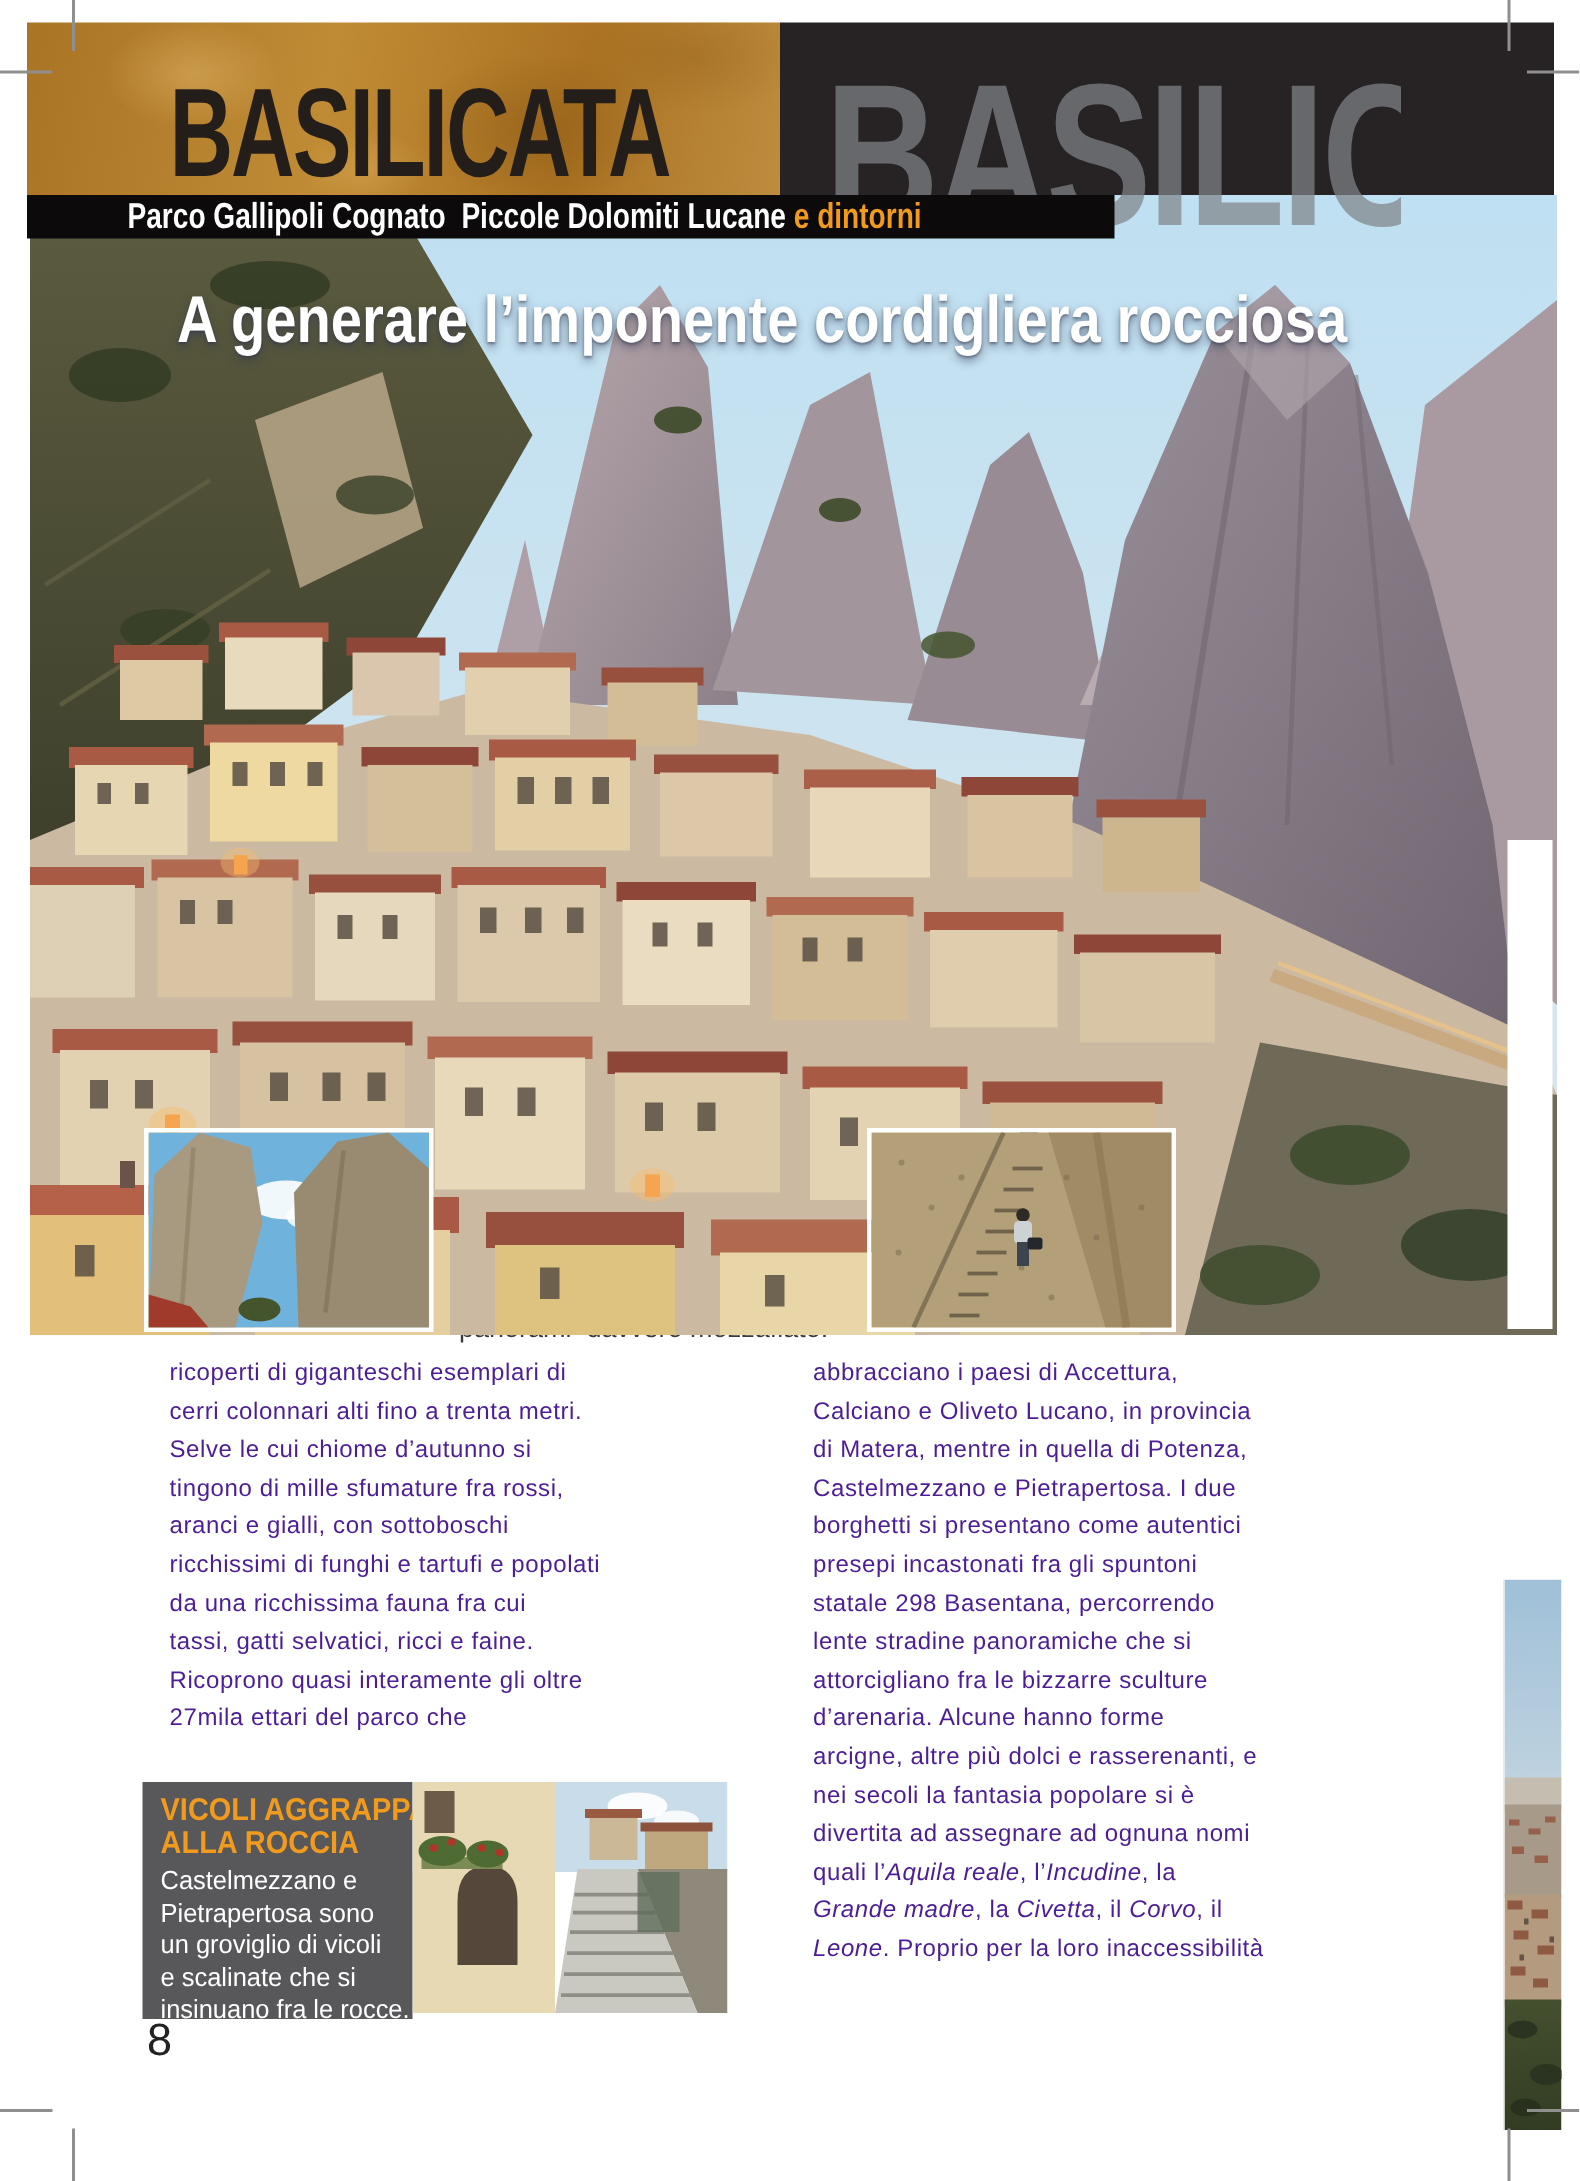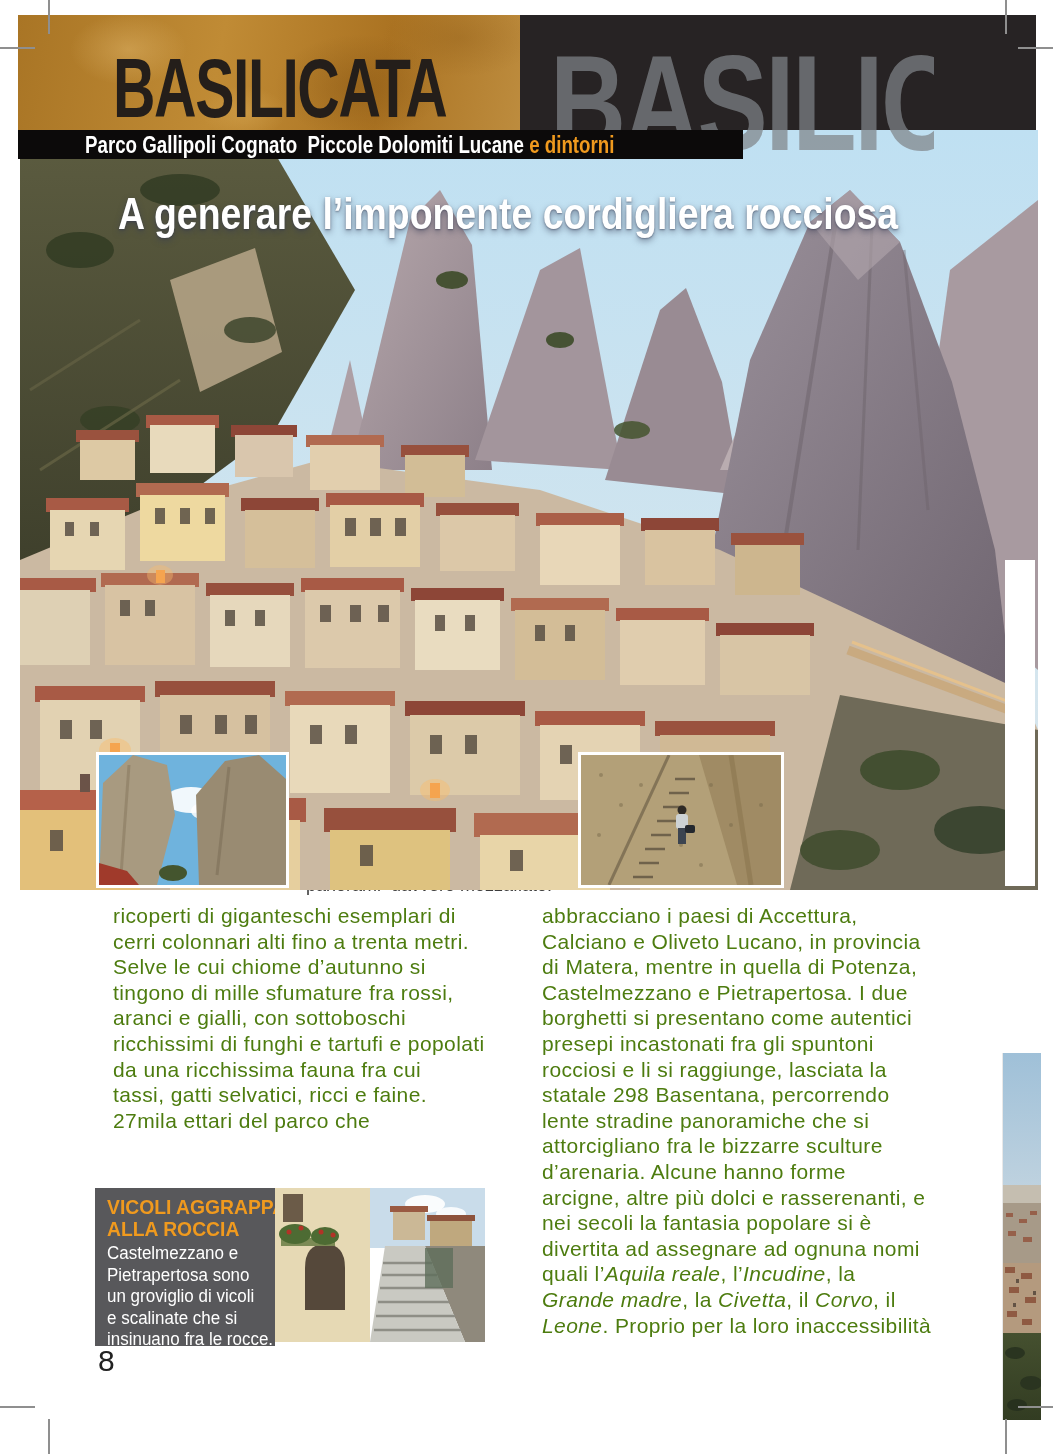--- a/index.html
+++ b/index.html
@@ -33,21 +33,21 @@
     text-shadow:0 3px 7px rgba(55,60,85,.55),0 1px 2px rgba(45,50,70,.5);}
   
   .inset{z-index:4;box-sizing:border-box;}
   #inset-rocks{left:96px;top:752px;width:193px;height:136px;border:3px solid #fff;}
   #caption-box{left:289px;top:752px;width:285px;height:136px;background:rgba(255,255,255,.87);
     padding:10px 10px 0 17px;box-sizing:border-box;}
   #caption-title{font-size:20px;line-height:24px;font-weight:700;color:#141414;letter-spacing:.2px;}
   #caption-lines .tline{font-size:18px;line-height:22px;color:#3b3b3b;white-space:pre;}
   #inset-climber{left:578px;top:752px;width:206px;height:136px;border:3px solid #fff;}
   
-  .col .tline{font-size:21px;line-height:25.6px;color:#4d7c0f;letter-spacing:.4px;white-space:pre;}
+  .col .tline{font-size:16px;line-height:25.6px;color:#4c1d95;letter-spacing:.4px;white-space:pre;}
   .col .tline span.it{font-style:italic;}
   #col-left{left:113px;top:903px;width:415px;z-index:2;}
   #col-right{left:542px;top:903px;width:425px;z-index:2;}
   
   #sidebar-box{left:95px;top:1188px;width:180px;height:158px;background:#58585b;
     padding:8px 6px 0 12px;box-sizing:border-box;z-index:2;}
   #sidebar-title .tline{font-size:21px;line-height:22px;font-weight:700;color:#f09a1e;
     transform:scaleX(.92);transform-origin:left top;white-space:pre;}
   #sidebar-lines{margin-top:3px;}
   #sidebar-lines .tline{font-size:17.5px;line-height:21.6px;color:#fff;
@@ -340,30 +340,30 @@
 
   <div class="abs col" id="col-left">
       <div class="tline"><span>ricoperti di giganteschi esemplari di</span></div>
       <div class="tline"><span>cerri colonnari alti fino a trenta metri.</span></div>
       <div class="tline"><span>Selve le cui chiome d’autunno si</span></div>
       <div class="tline"><span>tingono di mille sfumature fra rossi,</span></div>
       <div class="tline"><span>aranci e gialli, con sottoboschi</span></div>
       <div class="tline"><span>ricchissimi di funghi e tartufi e popolati</span></div>
       <div class="tline"><span>da una ricchissima fauna fra cui</span></div>
       <div class="tline"><span>tassi, gatti selvatici, ricci e faine.</span></div>
+      <div class="tline"><span>Ricoprono quasi interamente gli oltre</span></div>
       <div class="tline"><span>27mila ettari del parco che</span></div>
     </div>
   <div class="abs col" id="col-right">
       <div class="tline"><span>abbracciano i paesi di Accettura,</span></div>
       <div class="tline"><span>Calciano e Oliveto Lucano, in provincia</span></div>
       <div class="tline"><span>di Matera, mentre in quella di Potenza,</span></div>
       <div class="tline"><span>Castelmezzano e Pietrapertosa. I due</span></div>
       <div class="tline"><span>borghetti si presentano come autentici</span></div>
       <div class="tline"><span>presepi incastonati fra gli spuntoni</span></div>
-      <div class="tline"><span>rocciosi e li si raggiunge, lasciata la</span></div>
       <div class="tline"><span>statale 298 Basentana, percorrendo</span></div>
       <div class="tline"><span>lente stradine panoramiche che si</span></div>
       <div class="tline"><span>attorcigliano fra le bizzarre sculture</span></div>
       <div class="tline"><span>d’arenaria. Alcune hanno forme</span></div>
       <div class="tline"><span>arcigne, altre più dolci e rasserenanti, e</span></div>
       <div class="tline"><span>nei secoli la fantasia popolare si è</span></div>
       <div class="tline"><span>divertita ad assegnare ad ognuna nomi</span></div>
       <div class="tline"><span>quali l’</span><span class="it">Aquila reale</span><span>, l’</span><span class="it">Incudine</span><span>, la</span></div>
       <div class="tline"><span class="it">Grande madre</span><span>, la </span><span class="it">Civetta</span><span>, il </span><span class="it">Corvo</span><span>, il</span></div>
       <div class="tline"><span class="it">Leone</span><span>. Proprio per la loro inaccessibilità</span></div>

